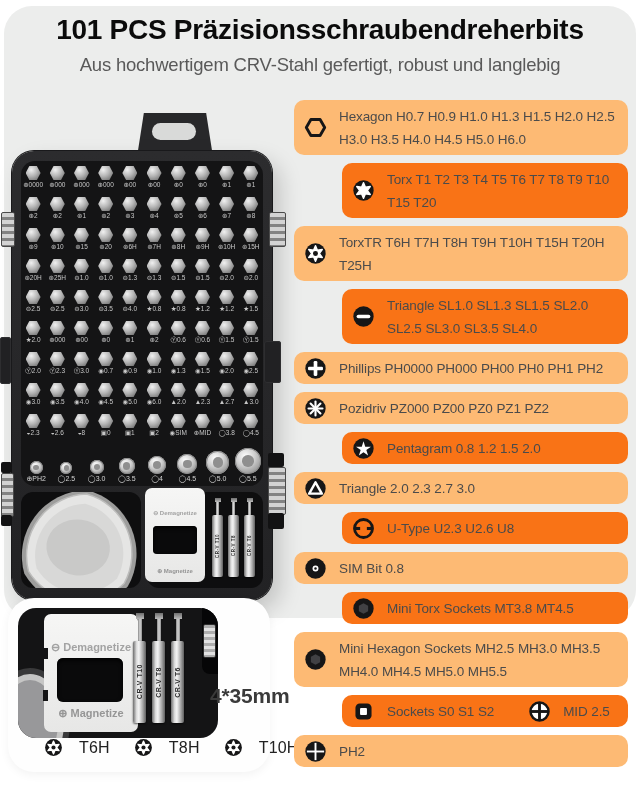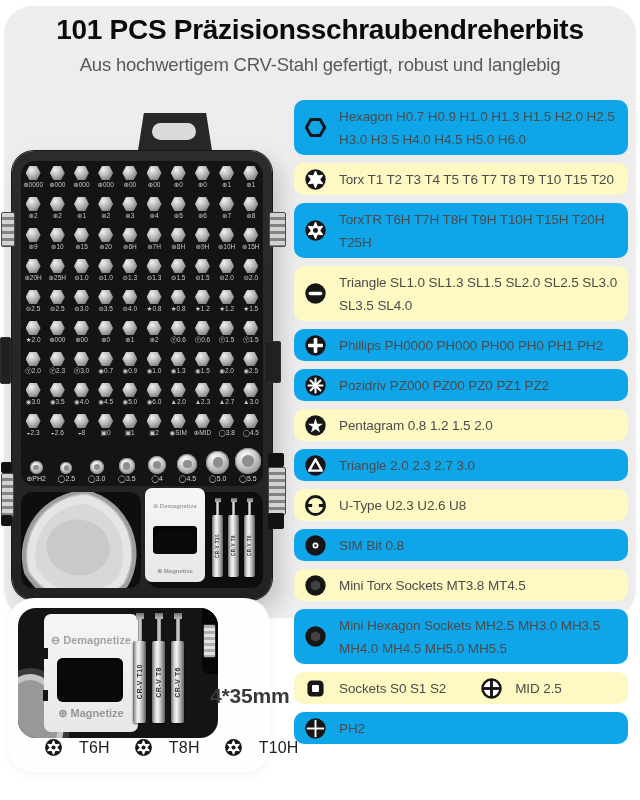--- a/index.html
+++ b/index.html
@@ -38,21 +38,21 @@
 
   .tray{position:absolute;background:#0e0e0f;border-radius:12px;}
   .tray-left{left:21px;top:492px;width:120px;height:96px;overflow:hidden;}
   .tray-right{left:147px;top:492px;width:116px;height:96px;}
   .pick-svg{position:absolute;left:2px;top:-6px;transform:rotate(7deg);}
 
   .magnetizer{position:absolute;background:linear-gradient(180deg,#f6f6f5,#e7e7e6);border-radius:7px;}
   .mag-mini{left:-2px;top:-4px;width:60px;height:94px;}
   .mag-win{position:absolute;background:#0a0a0b;border-radius:4px;box-shadow:inset 0 2px 4px #000;}
   .mag-mini .mag-win{left:8px;top:38px;width:44px;height:28px;}
-  .mag-text{position:absolute;left:0;width:100%;text-align:center;color:#a3a3a3;font-weight:700;}
+  .mag-text{position:absolute;left:0;width:100%;text-align:center;color:#a3a3a3;font-weight:700;margin-top:7px;}
   .mag-mini .t-top{top:14px;font-size:6px;}
   .mag-mini .t-bot{bottom:8px;font-size:6px;color:#949494;}
 
   .stick{position:absolute;display:flex;flex-direction:column;align-items:center;}
   .tipcap{background:linear-gradient(180deg,#6f6f6f,#b9b9b9);}
   .tip{background:linear-gradient(90deg,#8a8a8a,#d6d6d6 50%,#8f8f8f);}
   .shaft{position:relative;border-radius:2px;display:flex;align-items:center;justify-content:center;
          background:linear-gradient(90deg,#6f6f6f 0%,#dedede 28%,#f4f4f4 45%,#a8a8a8 75%,#5f5f5f 100%);
          box-shadow:0 1px 2px rgba(0,0,0,.6);}
   .vtext{writing-mode:vertical-rl;transform:rotate(180deg);color:#2e2e2e;font-weight:700;letter-spacing:.5px;}
@@ -82,22 +82,22 @@
               background:repeating-linear-gradient(180deg,#aeaeae 0 3px,#e2e2e2 3px 6px);}
   .size-label{position:absolute;left:202px;top:86px;width:60px;font-size:21px;color:#3a3a3a;font-weight:700;letter-spacing:-0.2px;}
   .inset-labels{position:absolute;left:36px;top:140px;display:flex;gap:24px;align-items:center;}
   .inset-item{display:flex;align-items:center;gap:16px;}
   .inset-item .ico{width:19px;height:19px;flex:none;display:block;}
   .inset-item .txt{font-size:16px;color:#222222;letter-spacing:.2px;}
 
   
   .bit-list{position:absolute;left:294px;top:100px;width:334px;display:flex;flex-direction:column;gap:8px;}
   .lrow{border-radius:10px;display:flex;align-items:center;padding:4.5px 4px 4.5px 10px;box-sizing:border-box;}
-  .lrow.dark{background:#0ea5e9;}
-  .lrow.light{background:#fef9c3;}
+  .lrow.dark{background:#fdba74;}
+  .lrow.light{background:#f97316;margin-left:48px;}
   .licon{width:23px;height:23px;flex:none;margin-right:12px;display:block;align-self:center;}
   .licon svg{display:block;width:23px;height:23px;}
   .ltext{font-size:13.5px;line-height:23px;color:#4b4b4b;letter-spacing:-0.1px;}
   .lgap{width:34px;flex:none;}
 </style>
 </head>
 <body>
 
 <div class="page">
   <div class="panel"></div>

